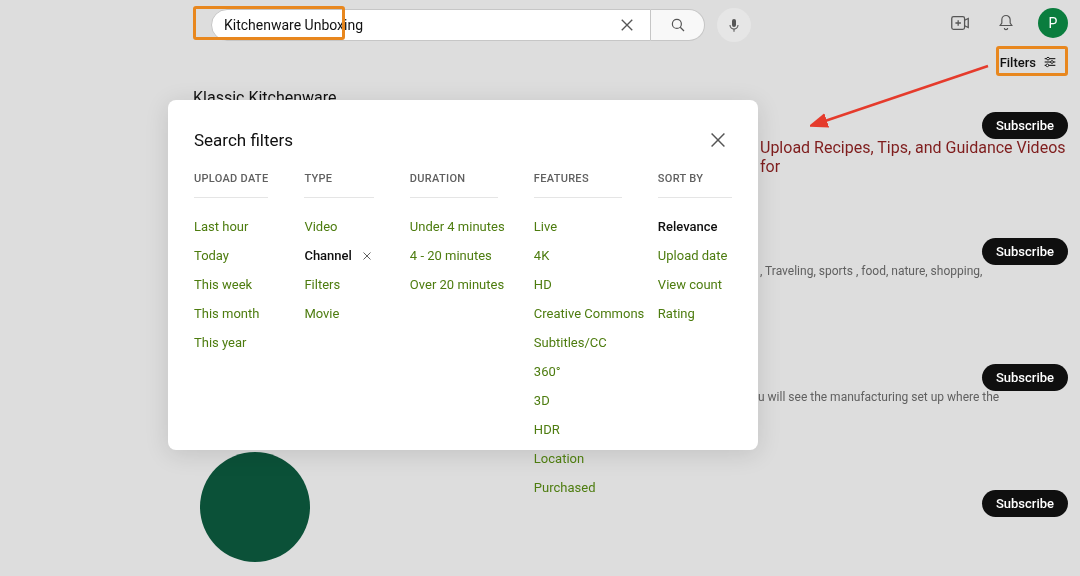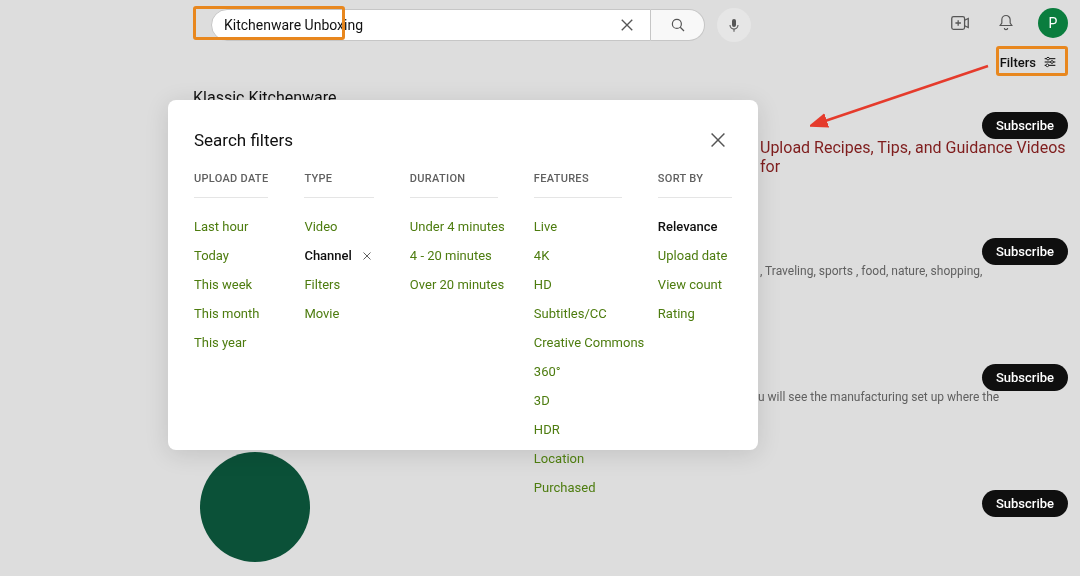--- a/index.html
+++ b/index.html
@@ -178,22 +178,22 @@
       <div class="col-header">DURATION</div>
       <div class="opt">Under 4 minutes</div>
       <div class="opt">4 - 20 minutes</div>
       <div class="opt">Over 20 minutes</div>
     </div>
     <div class="col c-features">
       <div class="col-header">FEATURES</div>
       <div class="opt">Live</div>
       <div class="opt">4K</div>
       <div class="opt">HD</div>
+      <div class="opt">Creative Commons</div>
       <div class="opt">Subtitles/CC</div>
-      <div class="opt">Creative Commons</div>
       <div class="opt">360°</div>
       <div class="opt">3D</div>
       <div class="opt">HDR</div>
       <div class="opt">Location</div>
       <div class="opt">Purchased</div>
     </div>
     <div class="col c-sort">
       <div class="col-header">SORT BY</div>
       <div class="opt active">Relevance</div>
       <div class="opt">Upload date</div>

